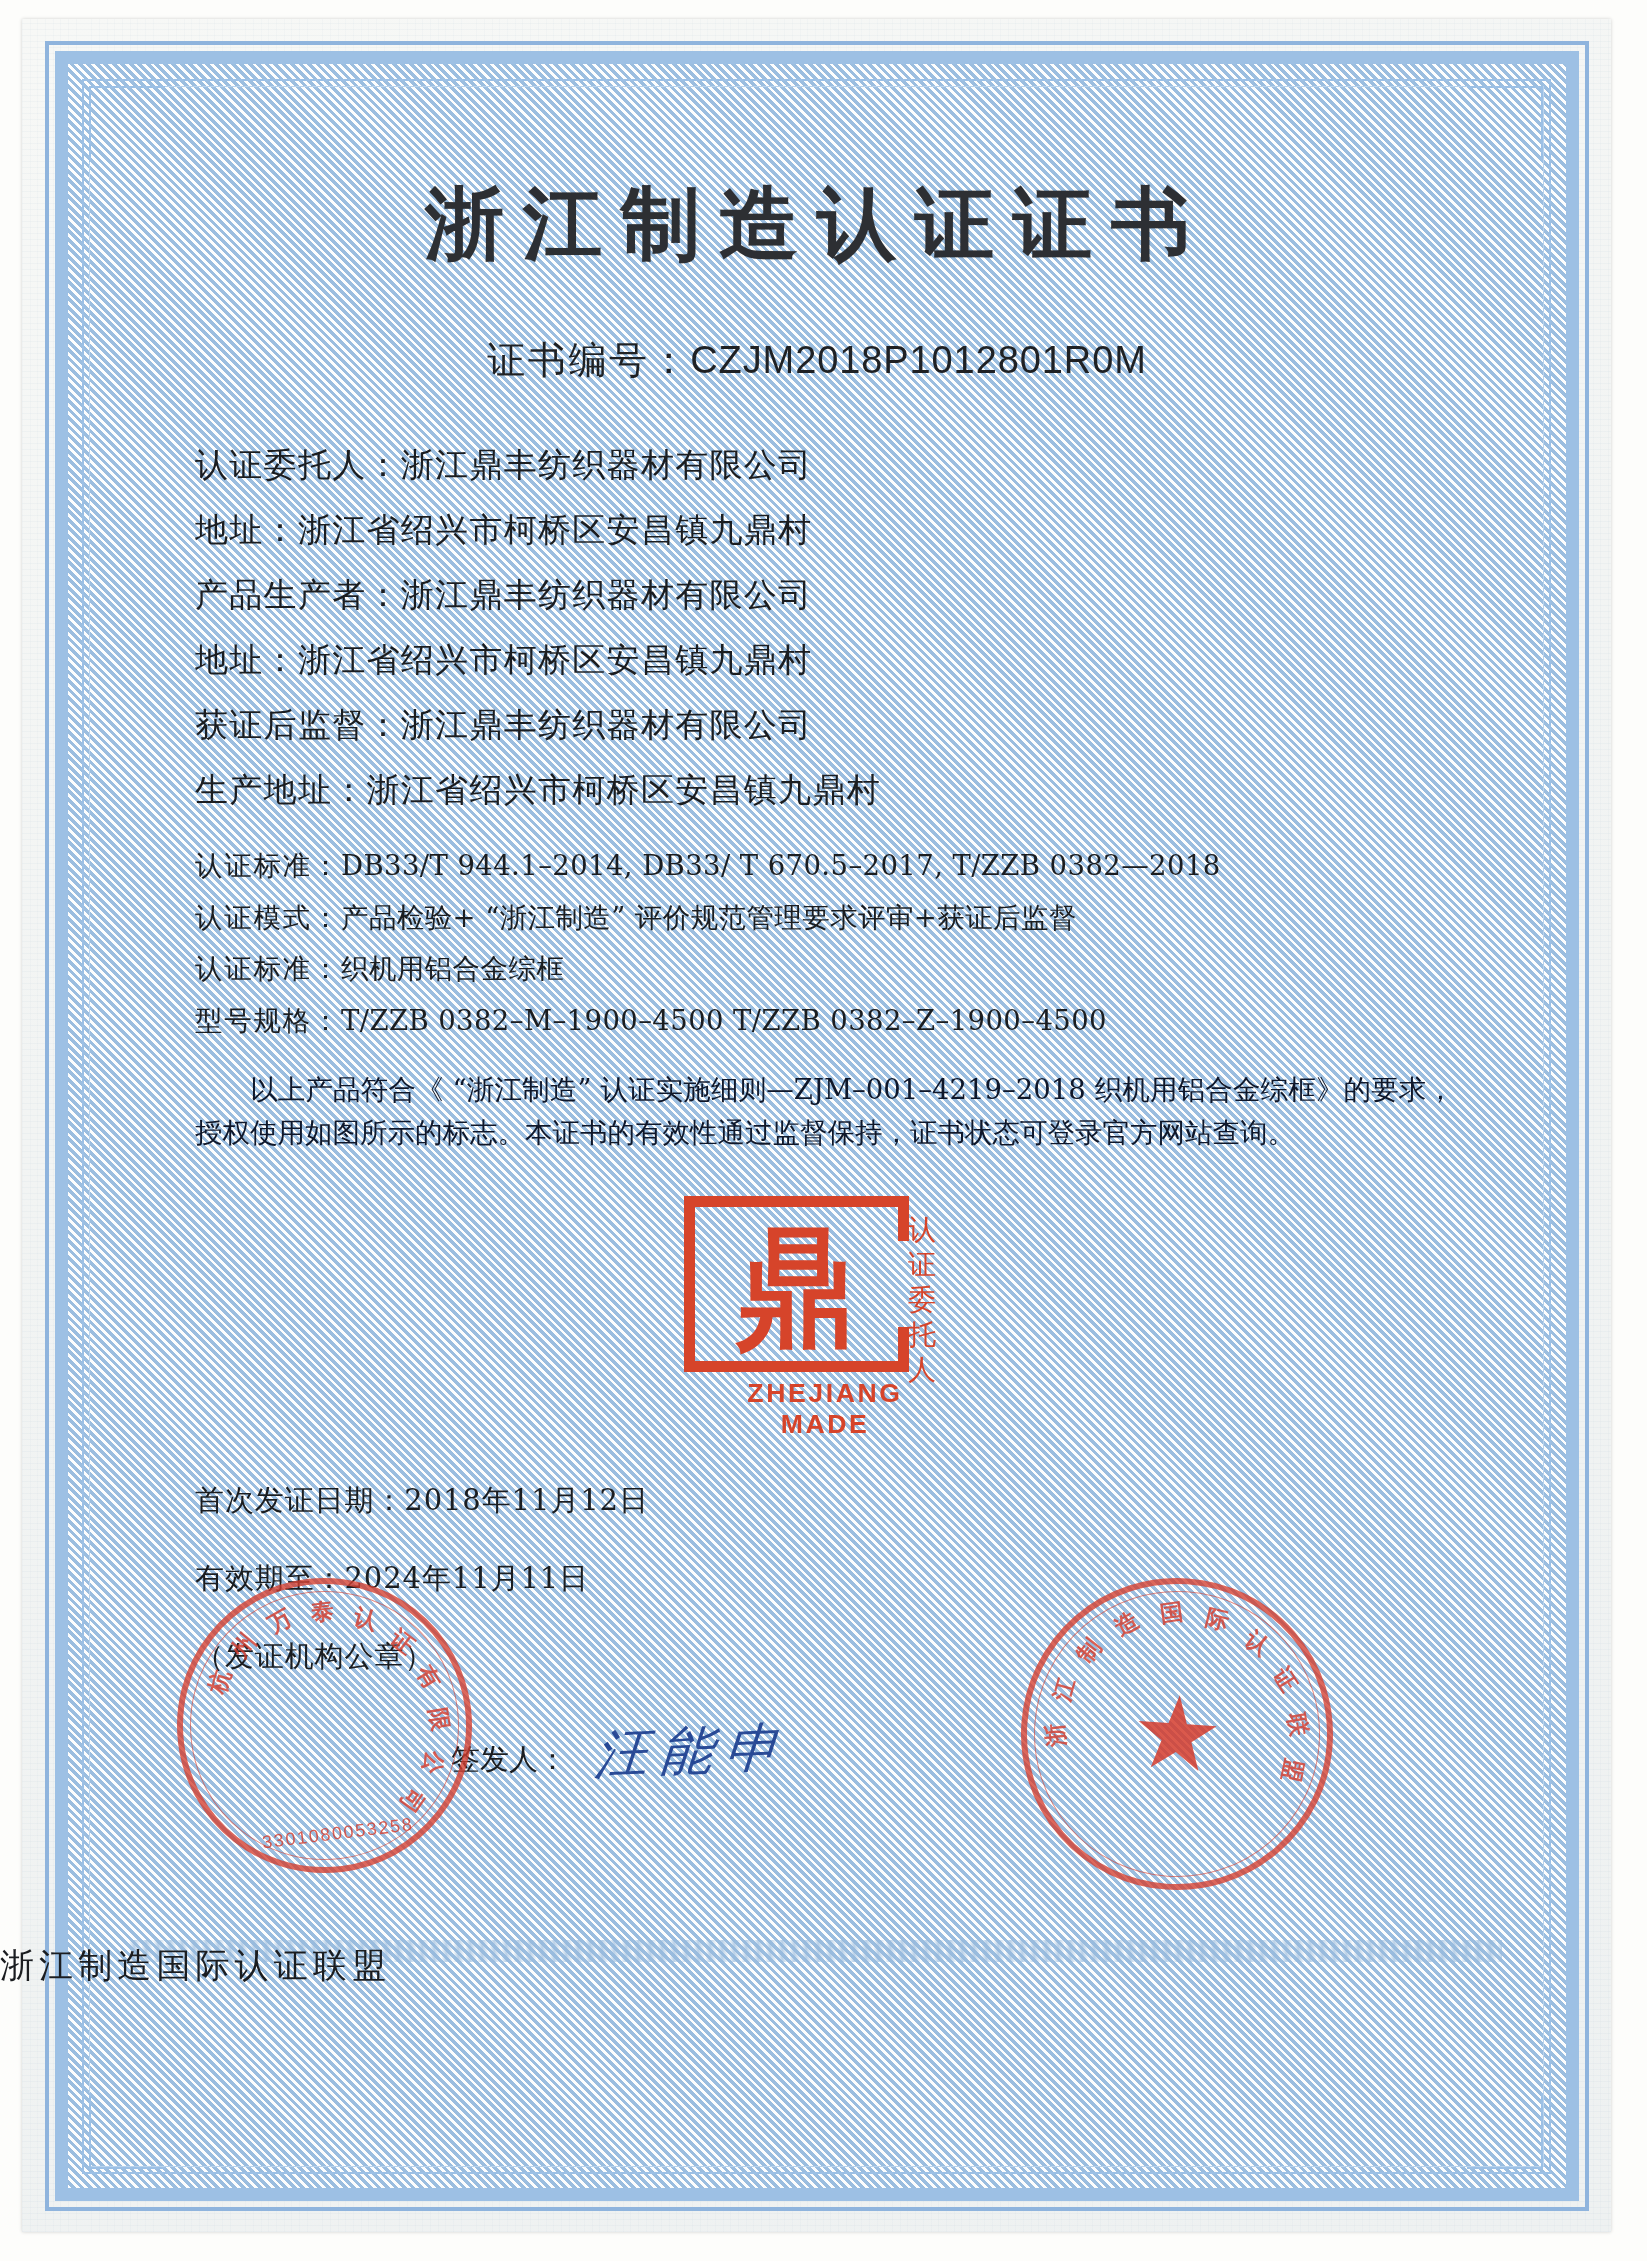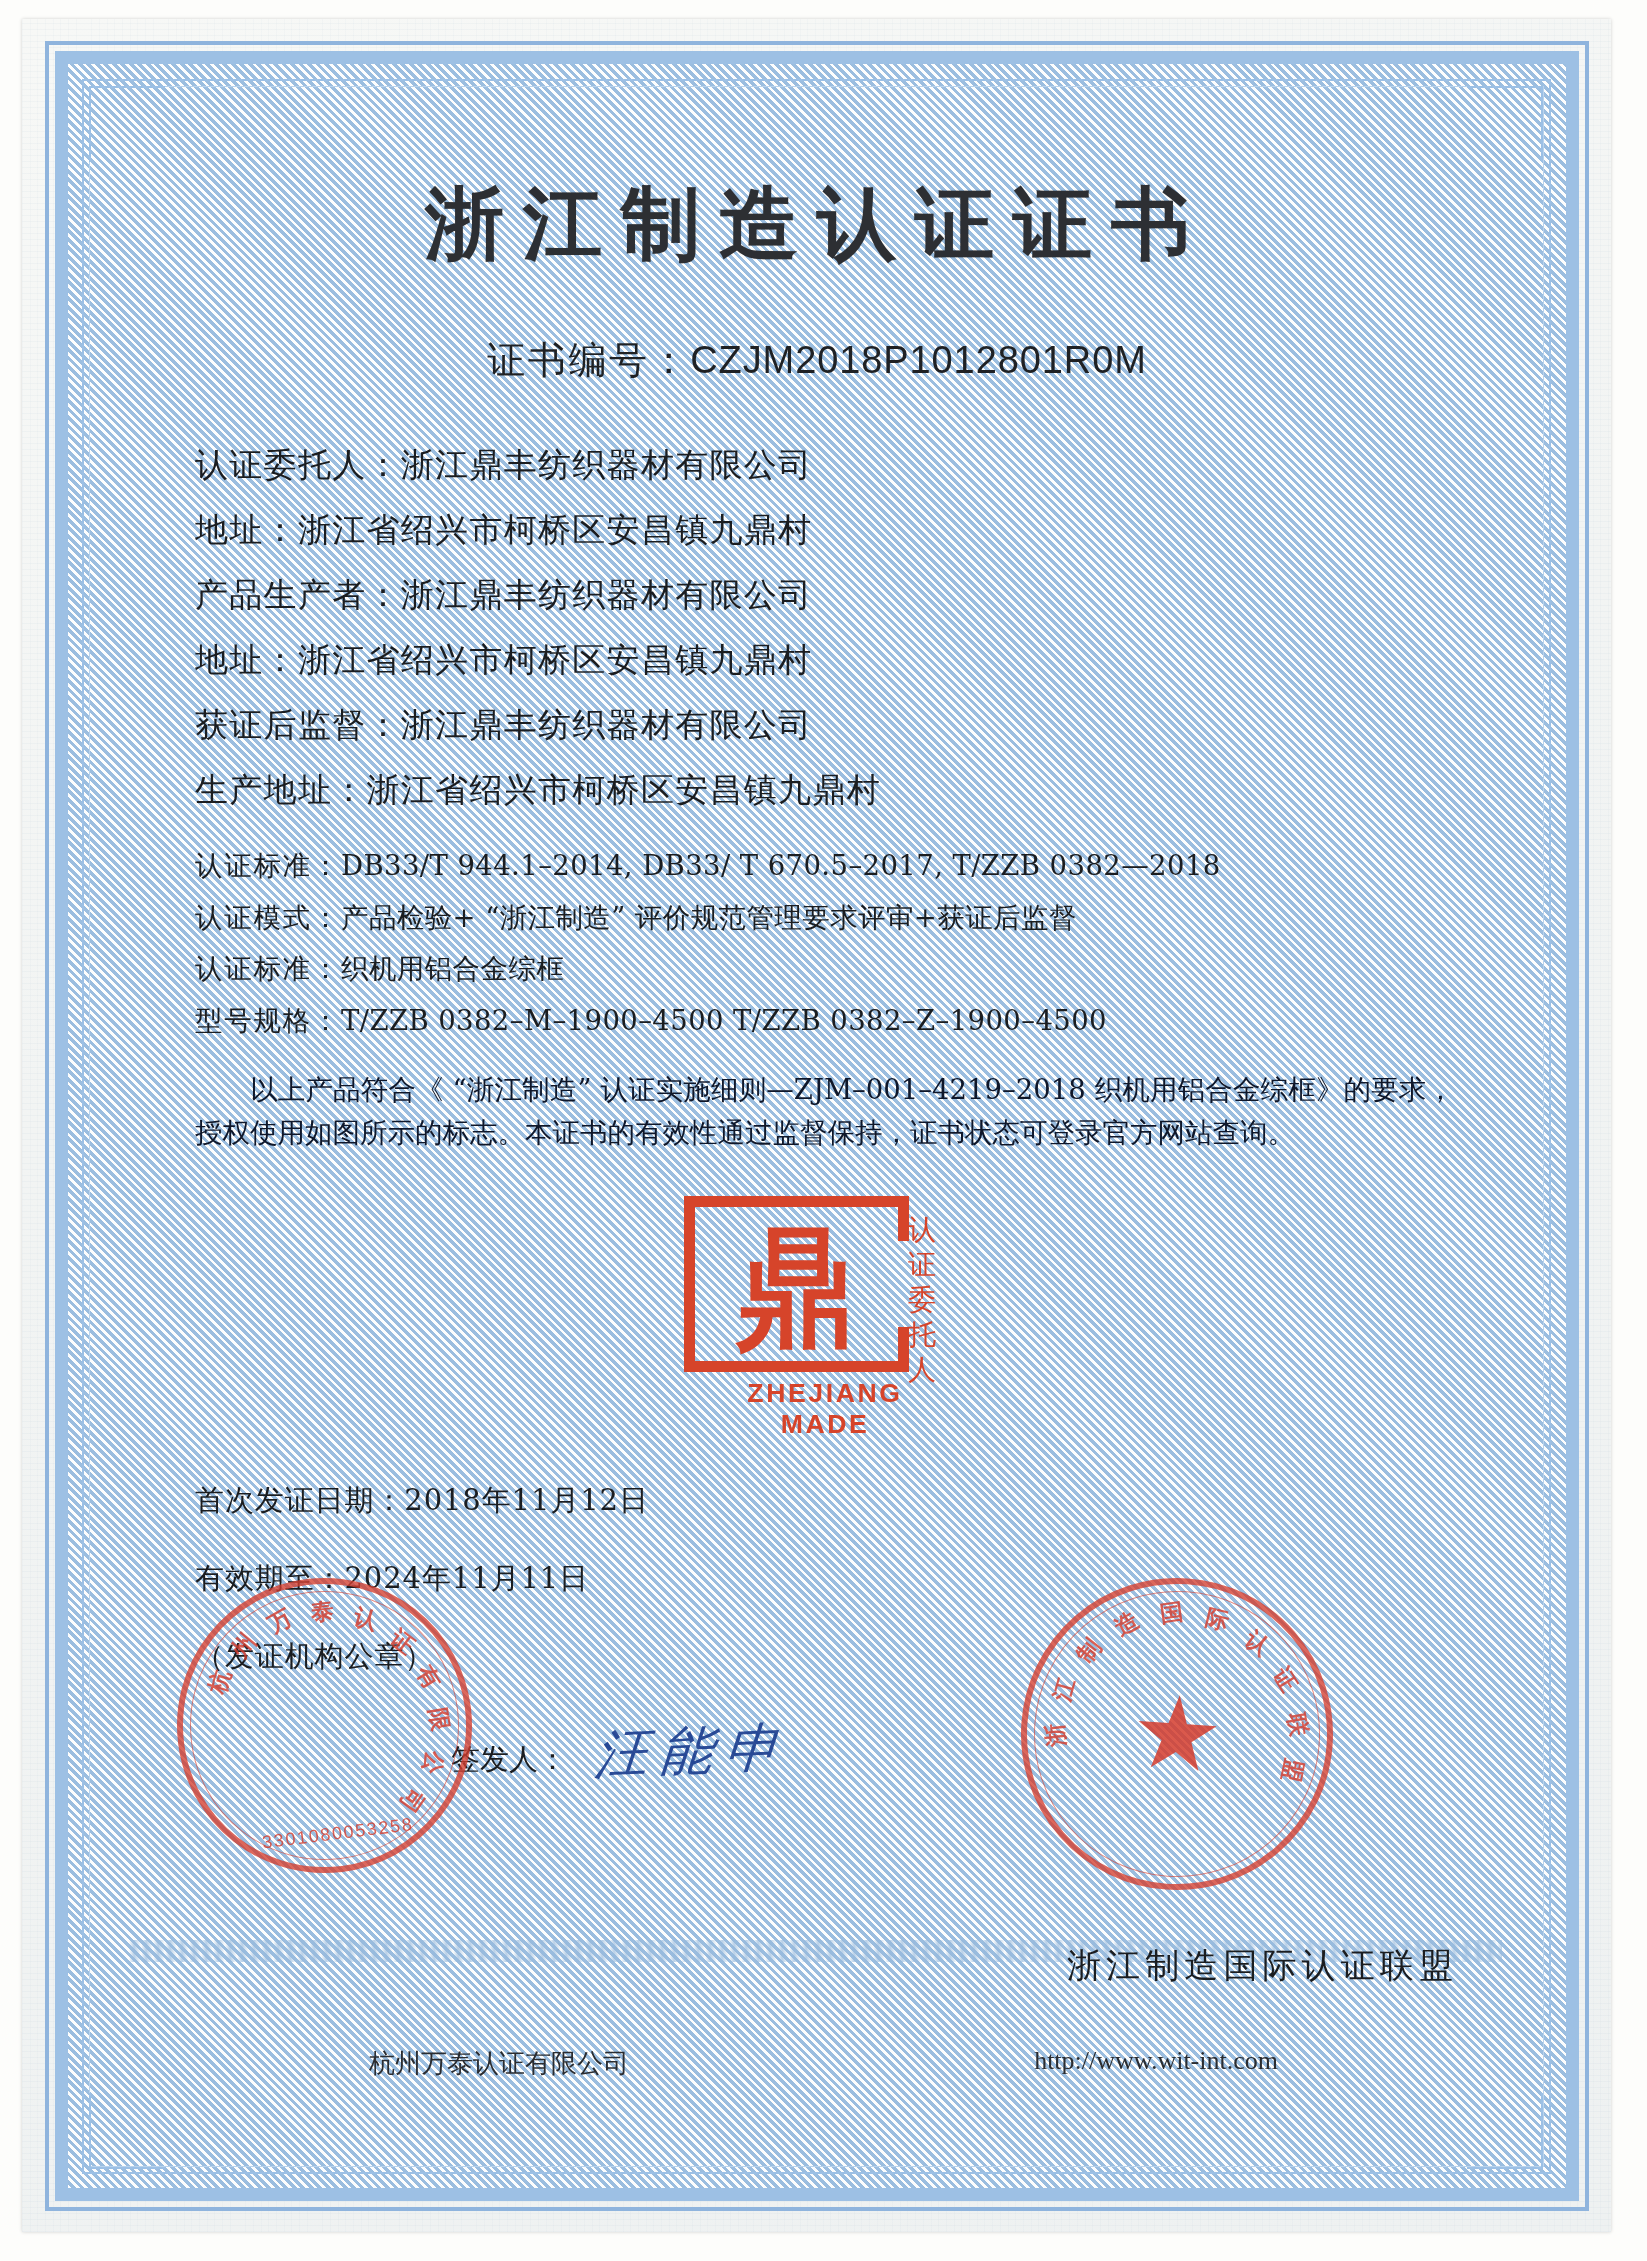--- a/index.html
+++ b/index.html
@@ -380,21 +380,21 @@
       rgba(150,185,220,0.9) 5.1px,
       rgba(150,185,220,0) 12px
     );
     opacity: 0.75;
   }
   .footer-org {
     position: absolute;
     left: 0;
     top: 1943px;
     width: 1458px;
-    text-align: right;
+    text-align: left;
     font-size: 34px;
     letter-spacing: 5.1px;
     color: #1b1d20;
     font-family: "DejaVu Serif", "Liberation Serif", serif;
   }
   .footer-bottom {
     position: absolute;
     top: 2046px;
     left: 369px;
     width: 909px;
@@ -524,18 +524,14 @@
       <span style="transform: rotate(10deg) translate(0,-136px) rotate(0deg);">际</span>
       <span style="transform: rotate(32deg) translate(0,-136px) rotate(0deg);">认</span>
       <span style="transform: rotate(54deg) translate(0,-136px) rotate(0deg);">证</span>
       <span style="transform: rotate(76deg) translate(0,-136px) rotate(0deg);">联</span>
       <span style="transform: rotate(98deg) translate(0,-136px) rotate(0deg);">盟</span>
     </div>
   </div>
 
   <div class="footer-divider"></div>
   <div class="footer-org">浙江制造国际认证联盟</div>
-  <div class="footer-bottom">
-    <span>杭州万泰认证有限公司</span>
-    <span class="footer-url">http://www.wit-int.com</span>
-  </div>
 </div>
 
 
 </body></html>

